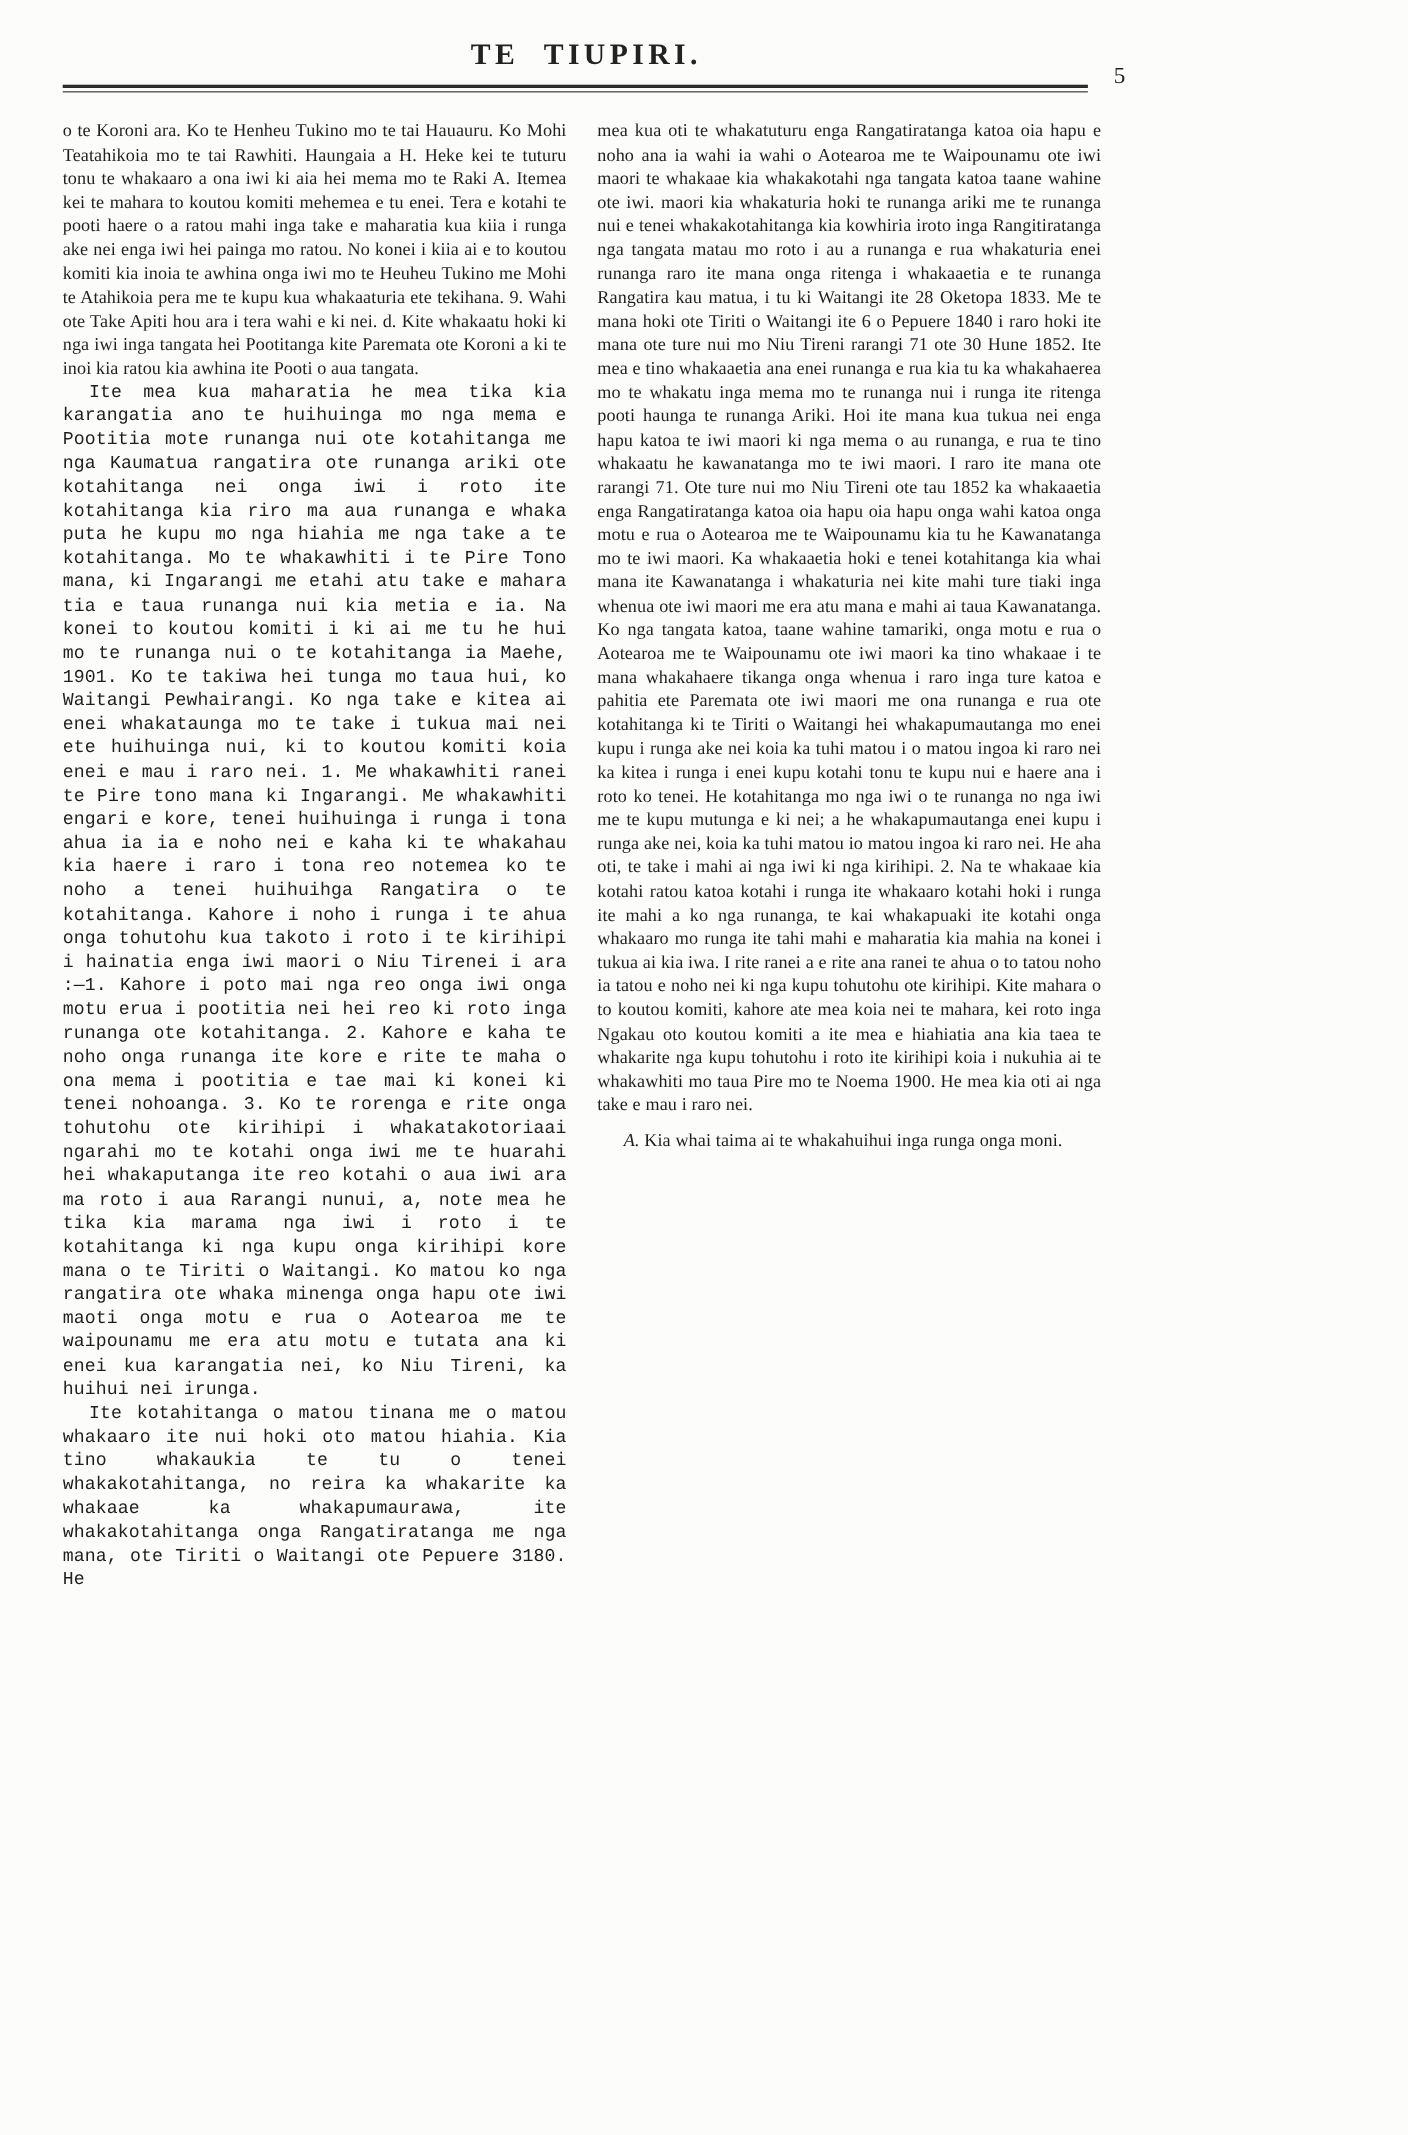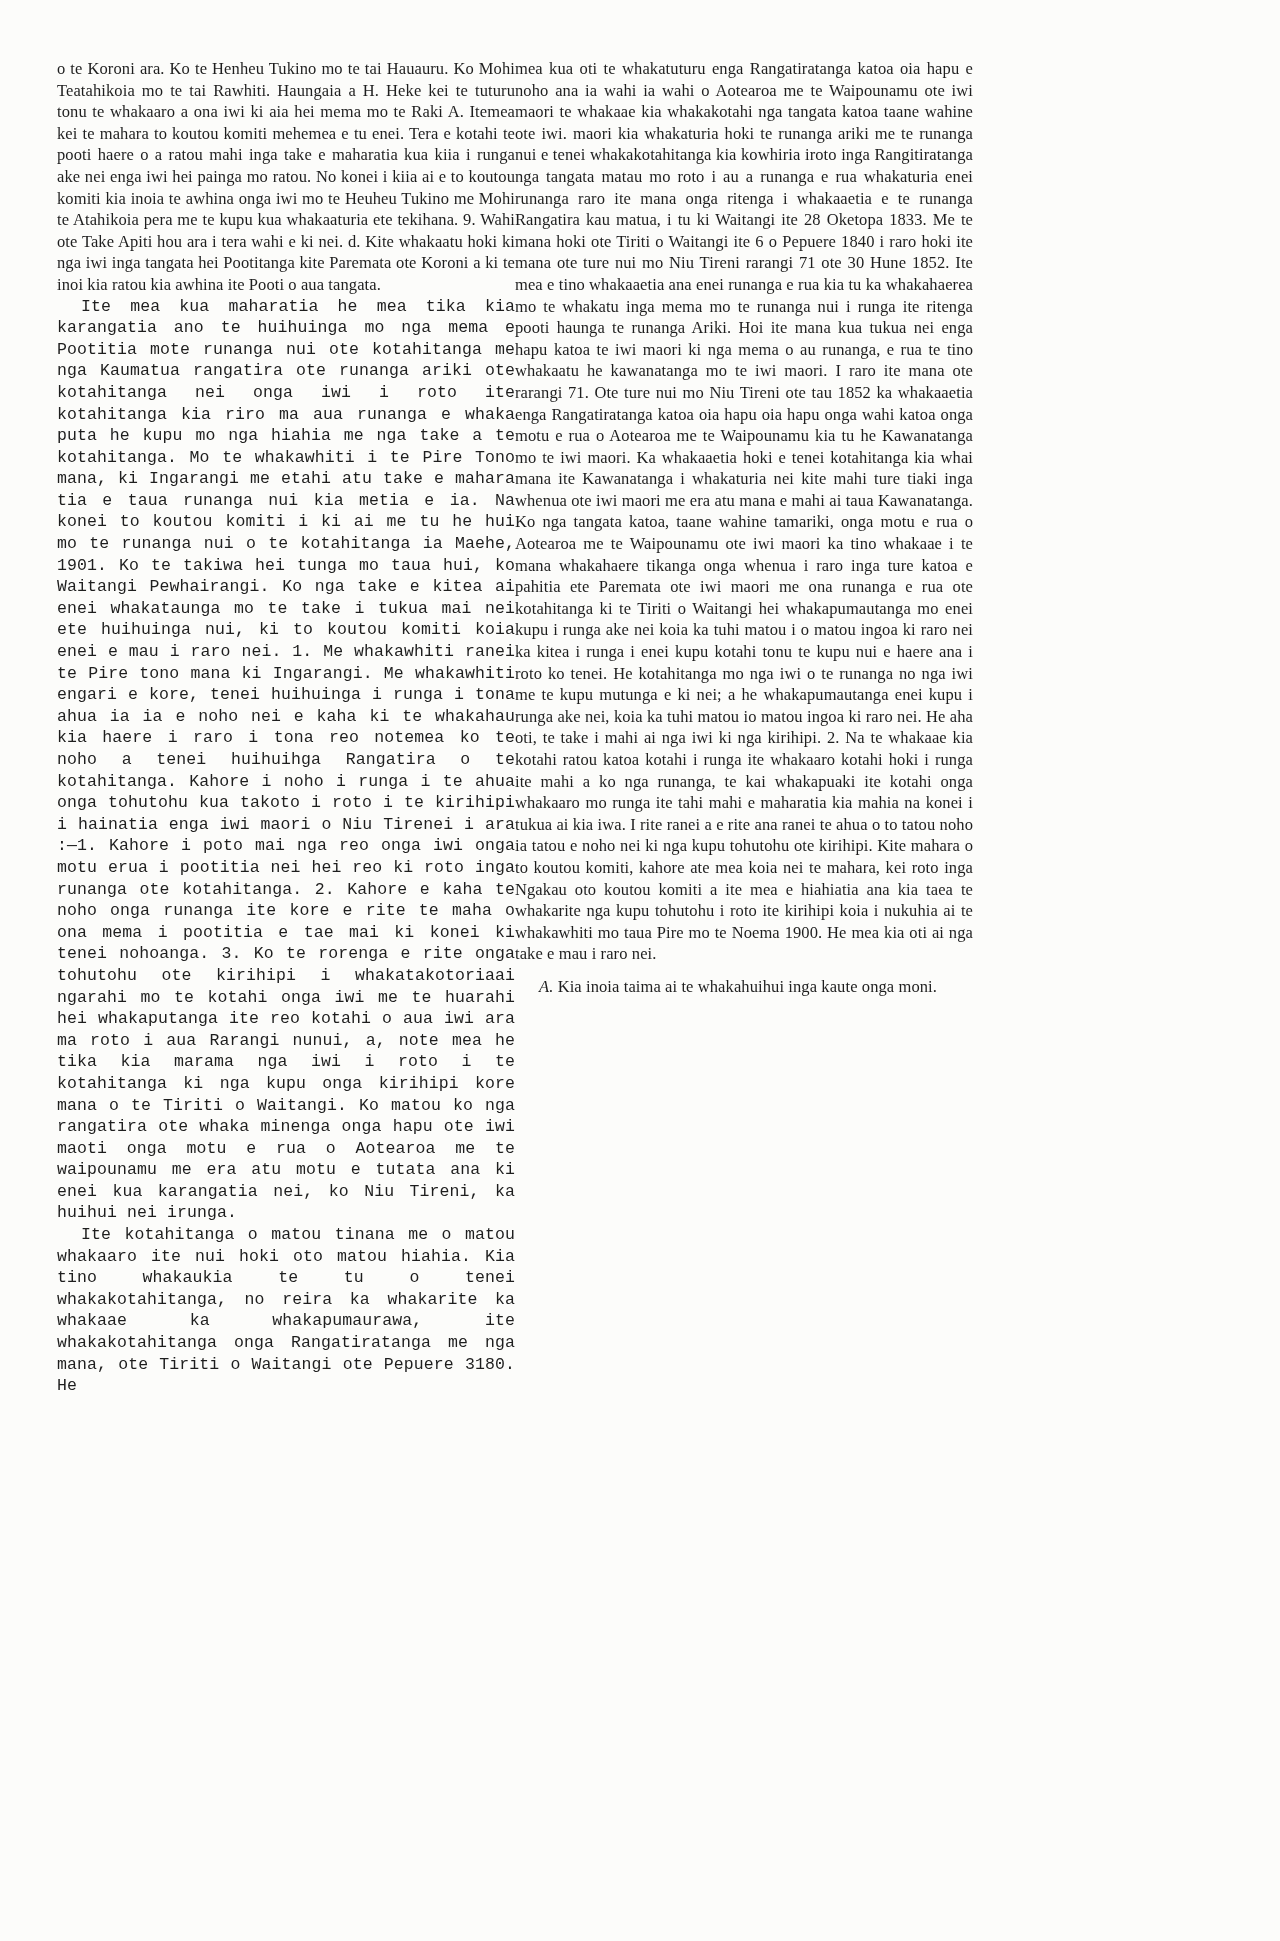--- a/index.html
+++ b/index.html
@@ -42,20 +42,21 @@
   }
   .rule {
     margin-top: 12px;
     width: 932px;
     height: 3px;
     border-top: 3px solid #2b2b2b;
     border-bottom: 1px solid #2b2b2b;
   }
   .columns {
     display: flex;
+    gap: 28px;
     margin-top: 24px;
   }
   .col {
     width: 458px;
     text-align: justify;
     font-size: 16.5px;
     line-height: 21.6px;
     letter-spacing: 0.1px;
   }
   .col p {
@@ -72,32 +73,37 @@
   .col p.item i {
     font-style: italic;
   }
 </style>
 </head>
 <body>
 
 <div class="page">
   <div class="content">
 
+    <div class="header">
+      <div class="title">TE TIUPIRI.</div>
+      <div class="pagenum">5</div>
+      <div class="rule"></div>
+    </div>
 
     <div class="columns">
 
       <div class="col">
         <p>o te Koroni ara. Ko te Henheu Tukino mo te tai Hauauru. Ko Mohi Teatahikoia mo te tai Rawhiti. Haungaia a H. Heke kei te tuturu tonu te whakaaro a ona iwi ki aia hei mema mo te Raki A. Itemea kei te mahara to koutou komiti mehemea e tu enei. Tera e kotahi te pooti haere o a ratou mahi inga take e maharatia kua kiia i runga ake nei enga iwi hei painga mo ratou. No konei i kiia ai e to koutou komiti kia inoia te awhina onga iwi mo te Heuheu Tukino me Mohi te Atahikoia pera me te kupu kua whakaaturia ete tekihana. 9. Wahi ote Take Apiti hou ara i tera wahi e ki nei. d. Kite whakaatu hoki ki nga iwi inga tangata hei Pootitanga kite Paremata ote Koroni a ki te inoi kia ratou kia awhina ite Pooti o aua tangata.</p>
         <p class="indent">Ite mea kua maharatia he mea tika kia karangatia ano te huihuinga mo nga mema e Pootitia mote runanga nui ote kotahitanga me nga Kaumatua rangatira ote runanga ariki ote kotahitanga nei onga iwi i roto ite kotahitanga kia riro ma aua runanga e whaka puta he kupu mo nga hiahia me nga take a te kotahitanga. Mo te whakawhiti i te Pire Tono mana, ki Ingarangi me etahi atu take e mahara tia e taua runanga nui kia metia e ia. Na konei to koutou komiti i ki ai me tu he hui mo te runanga nui o te kotahitanga ia Maehe, 1901. Ko te takiwa hei tunga mo taua hui, ko Waitangi Pewhairangi. Ko nga take e kitea ai enei whakataunga mo te take i tukua mai nei ete huihuinga nui, ki to koutou komiti koia enei e mau i raro nei. 1. Me whakawhiti ranei te Pire tono mana ki Ingarangi. Me whakawhiti engari e kore, tenei huihuinga i runga i tona ahua ia ia e noho nei e kaha ki te whakahau kia haere i raro i tona reo notemea ko te noho a tenei huihuihga Rangatira o te kotahitanga. Kahore i noho i runga i te ahua onga tohutohu kua takoto i roto i te kirihipi i hainatia enga iwi maori o Niu Tirenei i ara :—1. Kahore i poto mai nga reo onga iwi onga motu erua i pootitia nei hei reo ki roto inga runanga ote kotahitanga. 2. Kahore e kaha te noho onga runanga ite kore e rite te maha o ona mema i pootitia e tae mai ki konei ki tenei nohoanga. 3. Ko te rorenga e rite onga tohutohu ote kirihipi i whakatakotoriaai ngarahi mo te kotahi onga iwi me te huarahi hei whakaputanga ite reo kotahi o aua iwi ara ma roto i aua Rarangi nunui, a, note mea he tika kia marama nga iwi i roto i te kotahitanga ki nga kupu onga kirihipi kore mana o te Tiriti o Waitangi. Ko matou ko nga rangatira ote whaka minenga onga hapu ote iwi maoti onga motu e rua o Aotearoa me te waipounamu me era atu motu e tutata ana ki enei kua karangatia nei, ko Niu Tireni, ka huihui nei irunga.</p>
         <p class="indent">Ite kotahitanga o matou tinana me o matou whakaaro ite nui hoki oto matou hiahia. Kia tino whakaukia te tu o tenei whakakotahitanga, no reira ka whakarite ka whakaae ka whakapumaurawa, ite whakakotahitanga onga Rangatiratanga me nga mana, ote Tiriti o Waitangi ote Pepuere 3180. He</p>
       </div>
 
       <div class="col">
         <p>mea kua oti te whakatuturu enga Rangatiratanga katoa oia hapu e noho ana ia wahi ia wahi o Aotearoa me te Waipounamu ote iwi maori te whakaae kia whakakotahi nga tangata katoa taane wahine ote iwi. maori kia whakaturia hoki te runanga ariki me te runanga nui e tenei whakakotahitanga kia kowhiria iroto inga Rangitiratanga nga tangata matau mo roto i au a runanga e rua whakaturia enei runanga raro ite mana onga ritenga i whakaaetia e te runanga Rangatira kau matua, i tu ki Waitangi ite 28 Oketopa 1833. Me te mana hoki ote Tiriti o Waitangi ite 6 o Pepuere 1840 i raro hoki ite mana ote ture nui mo Niu Tireni rarangi 71 ote 30 Hune 1852. Ite mea e tino whakaaetia ana enei runanga e rua kia tu ka whakahaerea mo te whakatu inga mema mo te runanga nui i runga ite ritenga pooti haunga te runanga Ariki. Hoi ite mana kua tukua nei enga hapu katoa te iwi maori ki nga mema o au runanga, e rua te tino whakaatu he kawanatanga mo te iwi maori. I raro ite mana ote rarangi 71. Ote ture nui mo Niu Tireni ote tau 1852 ka whakaaetia enga Rangatiratanga katoa oia hapu oia hapu onga wahi katoa onga motu e rua o Aotearoa me te Waipounamu kia tu he Kawanatanga mo te iwi maori. Ka whakaaetia hoki e tenei kotahitanga kia whai mana ite Kawanatanga i whakaturia nei kite mahi ture tiaki inga whenua ote iwi maori me era atu mana e mahi ai taua Kawanatanga. Ko nga tangata katoa, taane wahine tamariki, onga motu e rua o Aotearoa me te Waipounamu ote iwi maori ka tino whakaae i te mana whakahaere tikanga onga whenua i raro inga ture katoa e pahitia ete Paremata ote iwi maori me ona runanga e rua ote kotahitanga ki te Tiriti o Waitangi hei whakapumautanga mo enei kupu i runga ake nei koia ka tuhi matou i o matou ingoa ki raro nei ka kitea i runga i enei kupu kotahi tonu te kupu nui e haere ana i roto ko tenei. He kotahitanga mo nga iwi o te runanga no nga iwi me te kupu mutunga e ki nei; a he whakapumautanga enei kupu i runga ake nei, koia ka tuhi matou io matou ingoa ki raro nei. He aha oti, te take i mahi ai nga iwi ki nga kirihipi. 2. Na te whakaae kia kotahi ratou katoa kotahi i runga ite whakaaro kotahi hoki i runga ite mahi a ko nga runanga, te kai whakapuaki ite kotahi onga whakaaro mo runga ite tahi mahi e maharatia kia mahia na konei i tukua ai kia iwa. I rite ranei a e rite ana ranei te ahua o to tatou noho ia tatou e noho nei ki nga kupu tohutohu ote kirihipi. Kite mahara o to koutou komiti, kahore ate mea koia nei te mahara, kei roto inga Ngakau oto koutou komiti a ite mea e hiahiatia ana kia taea te whakarite nga kupu tohutohu i roto ite kirihipi koia i nukuhia ai te whakawhiti mo taua Pire mo te Noema 1900. He mea kia oti ai nga take e mau i raro nei.</p>
         <p class="item">
           <i>A.</i>
-          <span>Kia inoia taima ai te whakahuihui inga kaute onga moni.</span>
+          <span>Kia whai taima ai te whakahuihui inga runga onga moni.</span>
         </p>
       </div>
 
     </div>
   </div>
 </div>
 
 </body></html>

